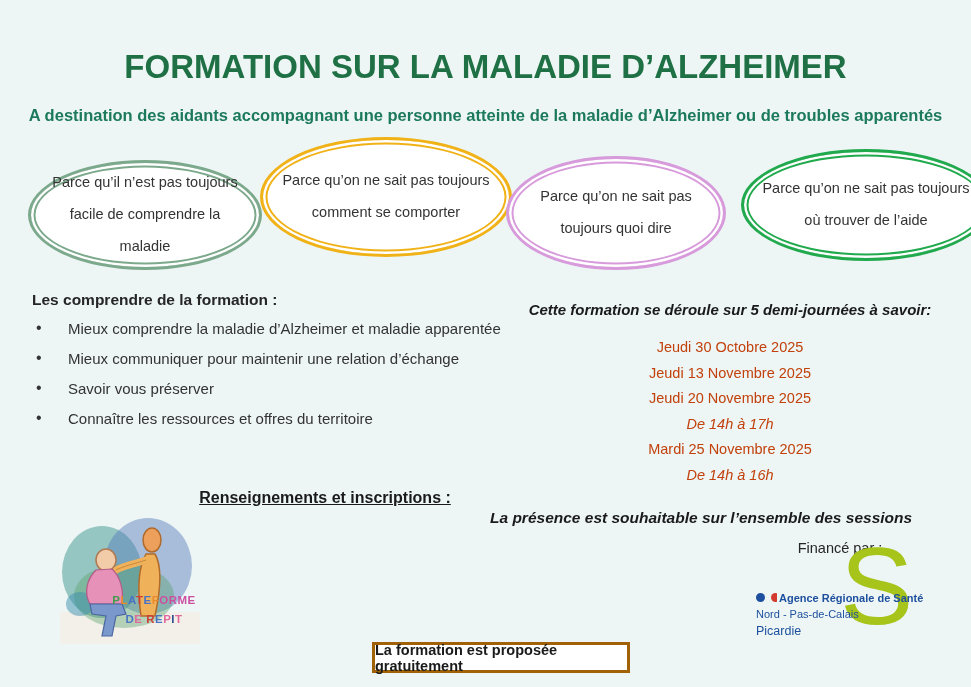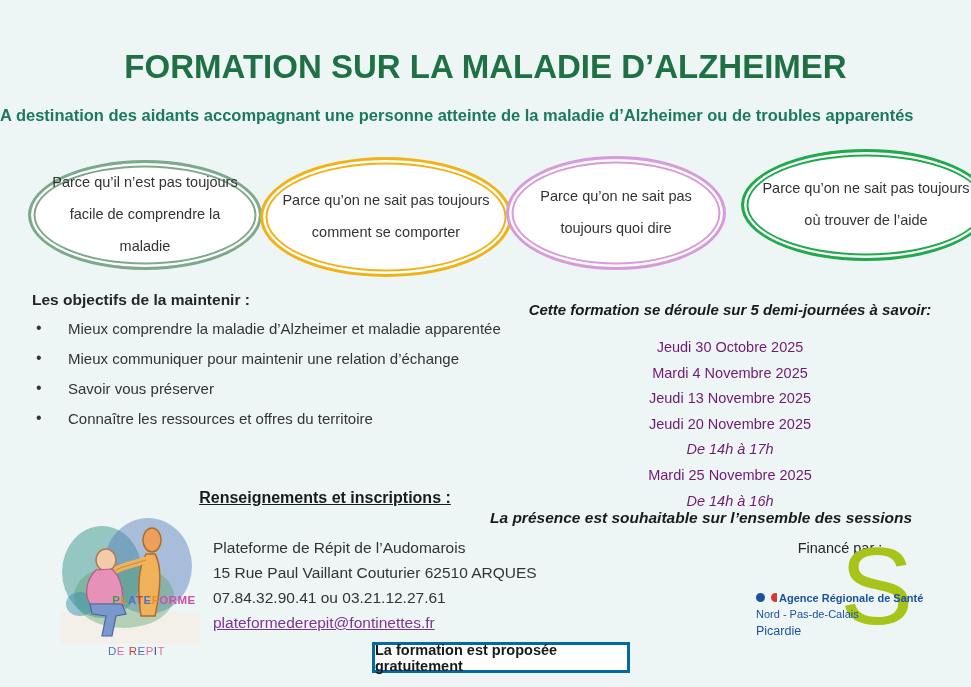--- a/index.html
+++ b/index.html
@@ -15,37 +15,38 @@
   }
   
   .title {
     position:absolute; left:0; top:48px; width:100%;
     text-align:center;
     font-size:33px; font-weight:700; letter-spacing:0px;
     color:#1f7145;
   }
   .subtitle {
     position:absolute; left:0; top:106px; width:100%;
+    text-align:center;
     font-size:16.5px; font-weight:700;
     color:#1c7a5a;
   }
   
   .bubble {
     position:absolute;
     background:#ffffff;
     border:3.5px solid #888;
     border-radius:50%;
     display:flex; align-items:center; justify-content:center;
     text-align:center;
     font-size:14.5px; color:#333;
     line-height:2.2;
     padding:0 16px;
   }
   .bubble-1 { left:28px;  top:160px; width:234px; height:110px; }
-  .bubble-2 { left:260px; top:157px; width:252px; height:120px; }
+  .bubble-2 { left:260px; top:137px; width:252px; height:120px; }
   .bubble-3 { left:506px; top:156px; width:220px; height:114px; }
   .bubble-4 { left:741px; top:149px; width:250px; height:112px; }
   
   .objectives-heading {
     position:absolute; left:32px; top:291px;
     font-size:15.5px; font-weight:700; color:#262626;
   }
   .objectives-list {
     position:absolute; left:32px; top:320px; width:515px;
     list-style:none;
@@ -64,21 +65,21 @@
   
   .schedule {
     position:absolute; left:505px; top:301px; width:450px;
     text-align:center;
   }
   .schedule-heading {
     font-size:15px; font-weight:700; font-style:italic;
     color:#1a1a1a; margin-bottom:17px;
   }
   .date-line {
-    font-size:14.5px; color:#701a75;
+    font-size:14.5px; color:#c2410c;
     height:25.6px; line-height:25.6px;
   }
   .date-line.italic { font-style:italic; }
   .presence-note {
     position:absolute; left:490px; top:509px; width:470px;
     font-size:15.5px; font-weight:700; font-style:italic;
     color:#1a1a1a;
   }
   
   .contact-heading {
@@ -101,21 +102,21 @@
   }
   
   .pf-logo { position:absolute; left:60px; top:514px; width:140px; height:130px; }
   .pf-logo svg { position:absolute; left:0; top:0; }
   .pf-text1 {
     position:absolute; left:48px; top:80px; width:92px;
     text-align:center; font-size:11.5px; font-weight:700; letter-spacing:0.5px;
   }
   .pf-text2 {
     position:absolute; left:48px; top:99px; width:92px;
-    font-size:11.5px; font-weight:400; letter-spacing:0.5px;margin-top:32px;
+    text-align:center; font-size:11.5px; font-weight:700; letter-spacing:0.5px;
   }
   
   .funded-by {
     position:absolute; left:770px; top:540px; width:140px;
     text-align:center; font-size:14.5px; color:#262626;
   }
   .ars-logo { position:absolute; left:752px; top:556px; width:180px; height:100px; }
   .ars-ar {
     position:absolute; left:14px; top:-16px;
     font-size:64px; font-weight:700; letter-spacing:-4px;
@@ -149,21 +150,21 @@
     font-size:11px; color:#1d4f9e; white-space:nowrap;
   }
   .ars-line3 {
     position:absolute; left:4px; top:68px;
     font-size:12.5px; color:#1d4f9e; white-space:nowrap;
   }
   
   .free-box {
     position:absolute; left:372px; top:642px; width:258px; height:31px;
     background:#ffffff;
-    border:3px solid #0369a1;
+    border:3px solid #a16207;
     display:flex; align-items:center; justify-content:center;
     font-size:14.5px; font-weight:700; color:#1a1a1a;
   }
 </style>
 </head>
 <body>
 
 <div class="page">
 
   <div class="title">FORMATION SUR LA MALADIE D’ALZHEIMER</div>
@@ -175,32 +176,31 @@
   <div class="bubble bubble-2" style="border-color: rgb(240, 178, 23); box-shadow: rgb(255, 255, 255) 0px 0px 0px 2.5px inset, rgb(240, 178, 23) 0px 0px 0px 4.5px inset;">
     <span>Parce qu’on ne sait pas toujours comment se comporter</span>
   </div>
   <div class="bubble bubble-3" style="border-color: rgb(215, 154, 219); box-shadow: rgb(255, 255, 255) 0px 0px 0px 2.5px inset, rgb(215, 154, 219) 0px 0px 0px 4.5px inset; align-items: center;">
     <span>Parce qu’on ne sait pas toujours quoi dire</span>
   </div>
   <div class="bubble bubble-4" style="border-color: rgb(33, 169, 77); box-shadow: rgb(255, 255, 255) 0px 0px 0px 2.5px inset, rgb(33, 169, 77) 0px 0px 0px 4.5px inset;">
     <span>Parce qu’on ne sait pas toujours où trouver de l’aide</span>
   </div>
 
-  <div class="objectives-heading">Les objectifs de la maintenir :</div>
+  <div class="objectives-heading">Les comprendre de la formation :</div>
   <ul class="objectives-list">
     <li>Mieux comprendre la maladie d’Alzheimer et maladie apparentée</li>
     <li>Mieux communiquer pour maintenir une relation d’échange</li>
     <li>Savoir vous préserver</li>
     <li>Connaître les ressources et offres du territoire</li>
   </ul>
 
   <div class="schedule">
     <div class="schedule-heading">Cette formation se déroule sur 5 demi-journées à savoir:</div>
     <div class="date-line">Jeudi 30 Octobre 2025</div>
-    <div class="date-line">Mardi 4 Novembre 2025</div>
     <div class="date-line">Jeudi 13 Novembre 2025</div>
     <div class="date-line">Jeudi 20 Novembre 2025</div>
     <div class="date-line italic">De 14h à 17h</div>
     <div class="date-line">Mardi 25 Novembre 2025</div>
     <div class="date-line italic">De 14h à 16h</div>
   </div>
   <div class="presence-note">La présence est souhaitable sur l’ensemble des sessions</div>
 
   <div class="contact-heading">Renseignements et inscriptions :</div>
 
@@ -218,26 +218,20 @@
       <ellipse cx="92" cy="26" rx="9" ry="12" fill="#eda05b" stroke="#b06a2a" stroke-width="1.5"></ellipse>
 
       <ellipse cx="46" cy="46" rx="10" ry="11" fill="#f2cba8" stroke="#b07a52" stroke-width="1.5"></ellipse>
       <path d="M36,56 C26,66 24,80 30,90 L62,90 C64,76 60,62 52,55 Z" fill="#e591b8" stroke="#b55a88" stroke-width="1.2"></path>
       <path d="M30,90 L62,90 L66,100 L56,102 L52,122 L42,122 L46,102 L32,100 Z" fill="#7b98cc" stroke="#4b66a0" stroke-width="1.2"></path>
     </svg>
     <div class="pf-text1"><span style="color: rgb(63, 158, 77);">P</span><span style="color: rgb(233, 139, 45);">L</span><span style="color: rgb(74, 116, 196);">A</span><span style="color: rgb(207, 62, 53);">T</span><span style="color: rgb(74, 116, 196);">E</span><span style="color: rgb(233, 139, 45);">F</span><span style="color: rgb(204, 79, 162);">O</span><span style="color: rgb(204, 79, 162);">R</span><span style="color: rgb(204, 79, 162);">M</span><span style="color: rgb(204, 79, 162);">E</span></div>
     <div class="pf-text2"><span style="color: rgb(74, 116, 196);">D</span><span style="color: rgb(224, 106, 158);">E</span><span style="color: rgb(0, 0, 0);"> </span><span style="color: rgb(207, 62, 53);">R</span><span style="color: rgb(74, 116, 196);">E</span><span style="color: rgb(224, 106, 158);">P</span><span style="color: rgb(44, 77, 142);">I</span><span style="color: rgb(224, 106, 158);">T</span></div>
   </div>
 
-  <div class="contact-lines">
-    <div class="contact-line">Plateforme de Répit de l’Audomarois</div>
-    <div class="contact-line">15 Rue Paul Vaillant Couturier 62510 ARQUES</div>
-    <div class="contact-line">07.84.32.90.41 ou 03.21.12.27.61</div>
-    <a class="email-link">plateformederepit@fontinettes.fr</a>
-  </div>
 
   <div class="funded-by">Financé par :</div>
   <div class="ars-logo">
     <span class="ars-s">S</span>
     <span class="ars-bullets">
       <span class="ars-dot"></span>
         <span class="ars-crescent"></span>
     </span>
     <span class="ars-line1">Agence Régionale de Santé</span>
     <span class="ars-line2">Nord - Pas-de-Calais</span>

